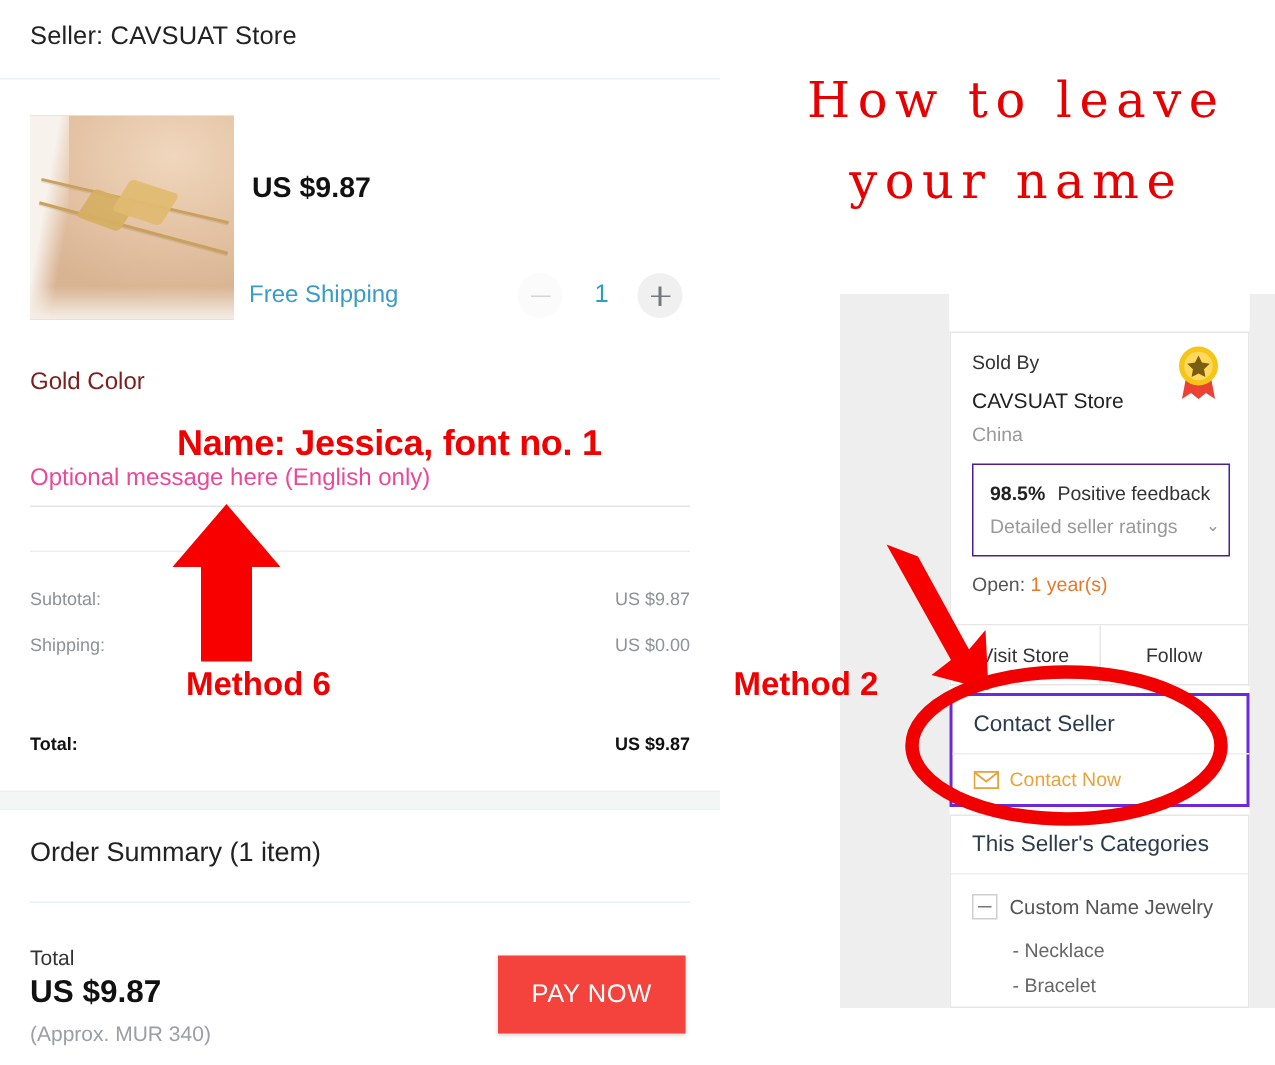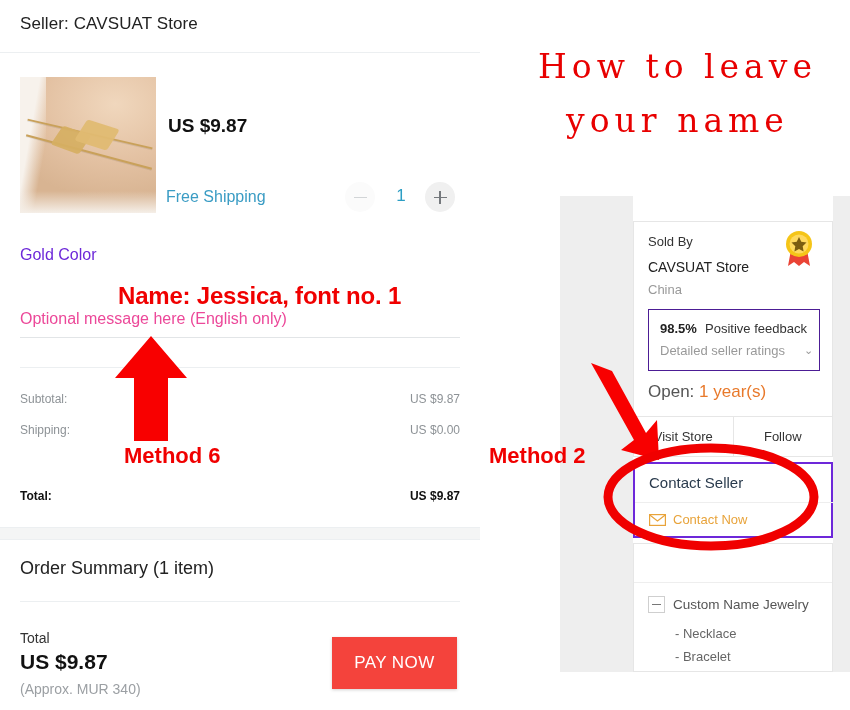--- a/index.html
+++ b/index.html
@@ -89,21 +89,21 @@
   .qglyph .v{left:5.7px;top:0;width:1.6px;height:13px;}
   #qty-minus .qglyph i{background:#d2d5d7;}
   #qty-plus .qglyph i{background:#75797d;}
   #qty-value{
     position:absolute;left:34px;top:4px;width:44px;text-align:center;
     font-size:17px;color:#2c9ec4;
   }
 
   #variant-label{
     position:absolute;left:20px;top:246px;
-    font-size:16px;color:#6d28d9;
+    font-size:16px;color:#7f1d1d;
   }
 
   #msg-field{
     position:absolute;left:20px;top:310px;width:440px;
   }
   #msg-placeholder{
     font-size:16px;color:#ec4899;display:block;padding-bottom:9px;
   }
   #msg-underline{height:1px;background:#e2e5e7;}
 
@@ -168,21 +168,21 @@
 
   #feedback-box{
     position:absolute;left:14px;top:87px;width:172px;height:62px;
     border:1px solid #4c1d95;box-sizing:border-box;
   }
   #feedback-pct{position:absolute;left:11px;top:11px;font-size:13px;font-weight:bold;color:#222;}
   #feedback-text{position:absolute;left:56px;top:11px;font-size:13px;color:#333;}
   #ratings-link{position:absolute;left:11px;top:33px;font-size:13px;color:#999;}
   #ratings-caret{position:absolute;left:155px;top:34px;font-size:11px;color:#999;}
 
-  #open-line{position:absolute;left:14px;top:160px;font-size:17px;color:#555;}
+  #open-line{position:absolute;left:14px;top:160px;font-size:13px;color:#555;}
   #open-years{color:#e8792b;}
 
   #store-actions{
     position:absolute;left:73px;top:221px;width:200px;height:40px;
     border:1px solid #e6e6e6;border-top:none;box-sizing:border-box;
     display:flex;background:#fff;
   }
   .store-action{
     flex:1;display:flex;align-items:center;justify-content:center;
     font-size:13px;color:#333;
@@ -354,20 +354,21 @@
     <div id="contact-now-row">
       <svg id="envelope-icon" viewBox="0 0 17 12">
         <rect x="0.6" y="0.6" width="15.8" height="10.8" fill="none" stroke="#e8a33a" stroke-width="1.2"></rect>
         <path d="M0.8 1 L8.5 7 L16.2 1" fill="none" stroke="#e8a33a" stroke-width="1.2"></path>
       </svg>
       <span id="contact-now-label">Contact Now</span>
     </div>
   </div>
 
   <div id="categories-card">
+    <div id="categories-title">This Seller's Categories</div>
     <div id="cat-divider"></div>
     <div id="cat-root">
       <span id="cat-toggle">
           <span></span>
         </span>
       <span id="cat-root-label">Custom Name Jewelry</span>
     </div>
     <div class="cat-child" style="top:82px;">- Necklace</div>
     <div class="cat-child" style="top:105px;">- Bracelet</div>
   </div>

